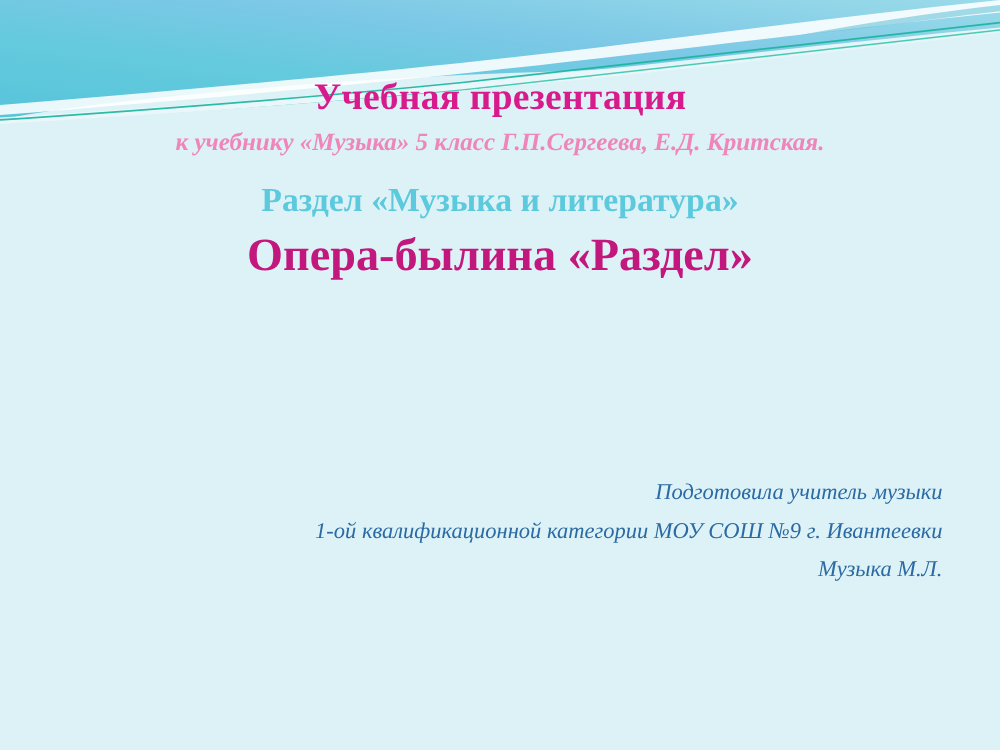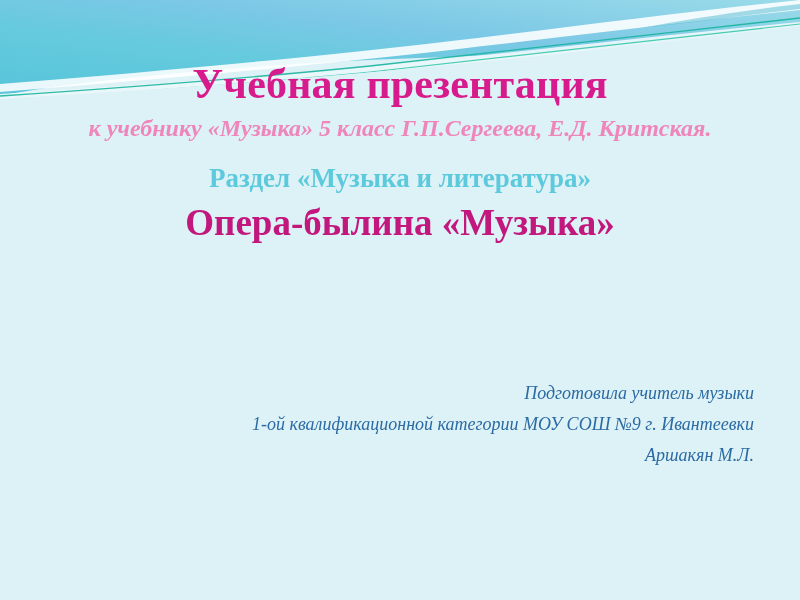--- a/index.html
+++ b/index.html
@@ -48,30 +48,30 @@
 
   .title-block {
     position: absolute;
     left: 40px;
     top: 62px;
     width: 720px;
     text-align: center;
   }
 
   .line-title-main {
-    font-size: 42px;
+    font-size: 30px;
     font-weight: bold;
     color: #d81b8c;
     line-height: 1.05;
     letter-spacing: 0.2px;
     white-space: nowrap;
   }
 
   .line-subtitle {
-    font-size: 24px;
+    font-size: 20px;
     font-weight: bold;
     font-style: italic;
     color: #ef86bb;
     line-height: 1.32;
     margin-top: 7px;
     padding: 0 18px;
   }
 
   .line-section {
     font-size: 27px;
@@ -174,23 +174,23 @@
 
   <div id="content">
 
     <div class="title-block">
       <div class="line-title-main">Учебная презентация</div>
 
       <div class="line-subtitle">к учебнику «Музыка» 5 класс Г.П.Сергеева, Е.Д. Критская.</div>
 
       <div class="line-section">Раздел «Музыка  и литература»</div>
 
-      <div class="line-opera">Опера-былина «Музыка»</div>
+      <div class="line-opera">Опера-былина «Раздел»</div>
     </div>
 
     <div class="author-block">
       <span class="author-line">Подготовила учитель музыки</span>
       <span class="author-line">1-ой квалификационной категории МОУ СОШ №9 г. Ивантеевки</span>
-      <span class="author-line">Аршакян М.Л.</span>
+      <span class="author-line">Музыка М.Л.</span>
     </div>
 
   </div>
 </div>
 
 </body></html>

